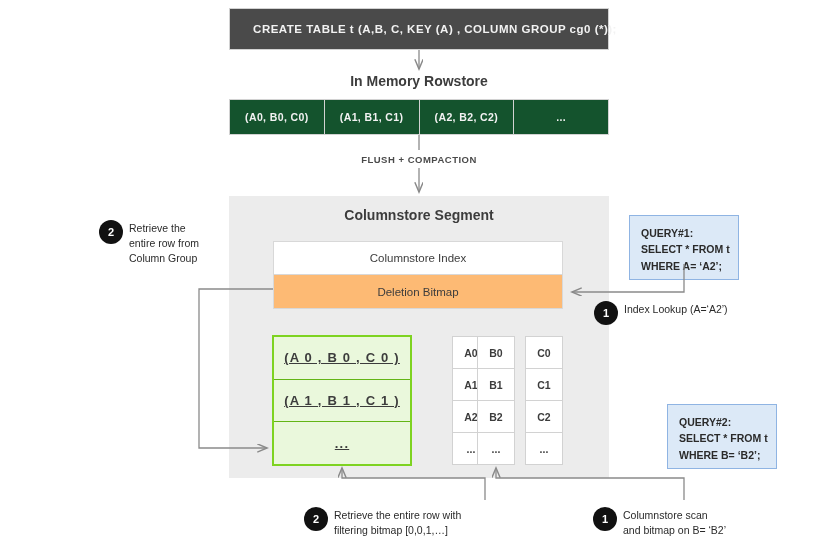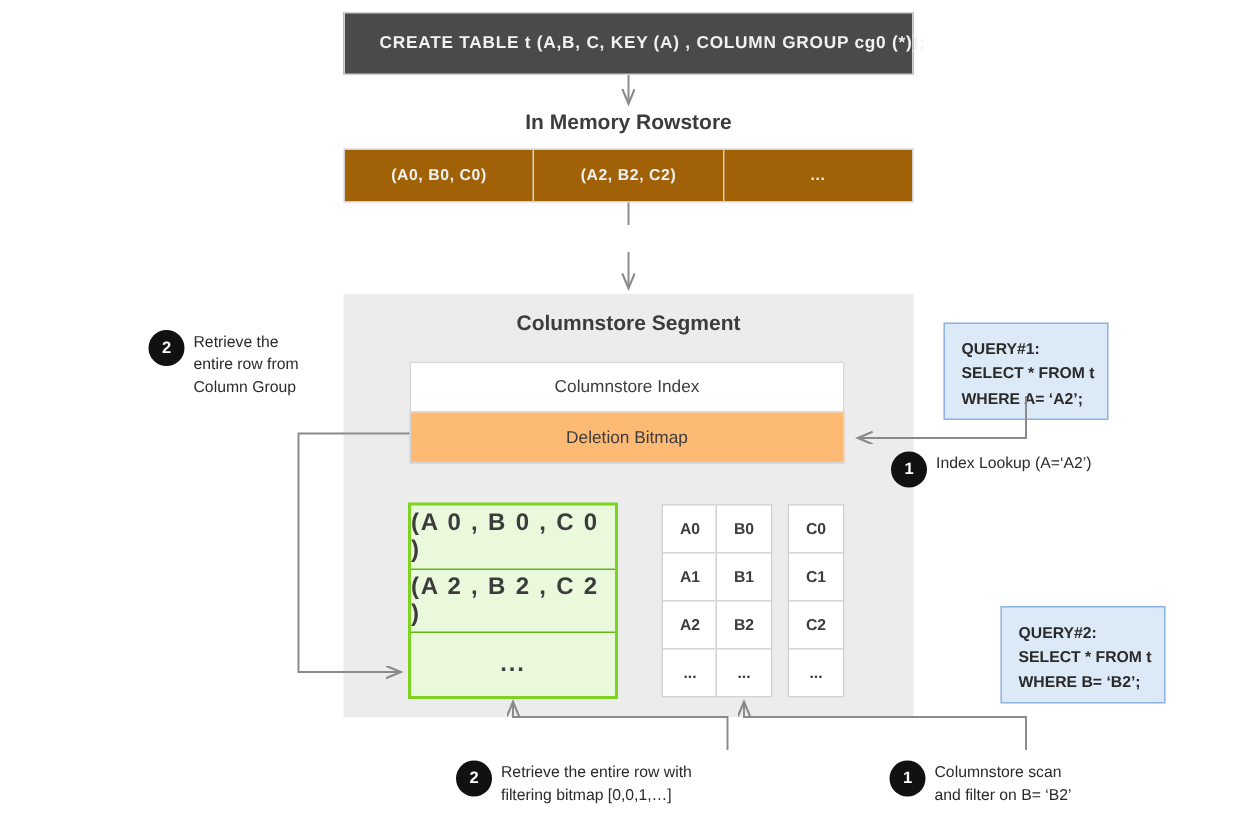--- a/index.html
+++ b/index.html
@@ -46,21 +46,21 @@
     font-size: 14px; font-weight: bold; color: #3c3c3c;
   }
   .rowstore-bar {
     left: 229px; top: 99px; width: 380px; height: 36px;
     display: flex;
     box-sizing: border-box;
     border: 1px solid #d2d2d2;
   }
   .rowstore-cell {
     flex: 1 1 0;
-    background: #a16207;
+    background: #14532d;
     border-right: 1px solid #d2d2d2;
     display: flex; align-items: center; justify-content: center;
     color: #f2f2f2;
     font-size: 10.5px;
     font-weight: bold;
     letter-spacing: 0.4px;
   }
   .rowstore-cell:last-child { border-right: none; }
 
   .flush-label {
@@ -104,43 +104,44 @@
     left: 272px; top: 335px; width: 140px; height: 131px;
     background: #eaf8dc;
     border: 2px solid #7ed321;
     box-sizing: border-box;
     display: flex; flex-direction: column;
   }
   .colgroup-row {
     flex: 1 1 0;
     border-bottom: 1.5px solid #63b516;
     display: flex; align-items: center; justify-content: center;
-    font-size: 16px; font-weight: bold;
+    font-size: 13px; font-weight: bold;
     letter-spacing: 1.2px;
     color: #3c3c3c;
+    text-decoration: underline;
   }
   .colgroup-row:last-child { border-bottom: none; }
 
   
   .colbox {
     top: 336px; width: 38px; height: 129px;
     background: #ffffff;
     border: 1px solid #d2d2d2;
     box-sizing: border-box;
     display: flex; flex-direction: column;
   }
   .colbox-cell {
     flex: 1 1 0;
     border-bottom: 1px solid #d2d2d2;
     display: flex; align-items: center; justify-content: center;
     font-size: 10.5px; font-weight: bold;
     color: #3c3c3c;
   }
   .colbox-cell:last-child { border-bottom: none; }
-  .col-a { left: 441px; }
+  .col-a { left: 452px; }
   .col-b { left: 477px; }
   .col-c { left: 525px; }
 
   
   .query-box {
     width: 110px;
     background: #dce9f7;
     border: 1px solid #8fb4e3;
     box-sizing: border-box;
     padding: 9px 11px;
@@ -190,34 +191,36 @@
 
 <div class="stage">
 
   <div class="abs sql-bar">
     <span>CREATE TABLE  t (A,B, C, KEY (A) , COLUMN GROUP cg0 (*));</span>
   </div>
 
   <div class="abs rowstore-title">In Memory Rowstore</div>
   <div class="abs rowstore-bar">
     <div class="rowstore-cell">(A0, B0, C0)</div>
+    <div class="rowstore-cell">(A1, B1, C1)</div>
     <div class="rowstore-cell">(A2, B2, C2)</div>
     <div class="rowstore-cell">...</div>
   </div>
 
+  <div class="abs flush-label">FLUSH + COMPACTION</div>
 
   <div class="abs segment"></div>
   <div class="abs index-box">Columnstore Index</div>
 
   <div class="abs segment-title">Columnstore Segment</div>
   <div class="abs bitmap-box">Deletion Bitmap</div>
 
   <div class="abs colgroup">
     <div class="colgroup-row">(A 0 ,  B 0 ,  C 0 )</div>
-    <div class="colgroup-row">(A 2 ,  B 2 ,  C 2 )</div>
+    <div class="colgroup-row">(A 1 ,  B 1 ,  C 1 )</div>
     <div class="colgroup-row">...</div>
   </div>
 
   <div class="abs colbox col-a">
     <div class="colbox-cell">A0</div>
     <div class="colbox-cell">A1</div>
     <div class="colbox-cell">A2</div>
     <div class="colbox-cell">...</div>
   </div>
 
@@ -268,21 +271,21 @@
     <div class="annot-text">
       <div>Retrieve the entire row with</div>
       <div>filtering bitmap [0,0,1,…]</div>
     </div>
   </div>
 
   <div class="abs annot annot-b1">
     <div class="badge">1</div>
     <div class="annot-text">
       <div>Columnstore scan</div>
-      <div>and filter on B= ‘B2’</div>
+      <div>and bitmap on B= ‘B2’</div>
     </div>
   </div>
 
   <svg class="overlay" viewBox="0 0 840 550">
     <defs>
       <marker id="arr" markerWidth="9" markerHeight="9" refX="7.5" refY="3.2" orient="auto" markerUnits="strokeWidth">
         <path d="M0,0 L7.6,3.2 L0,6.4" fill="none" stroke="#8a8a8a" stroke-width="1.1"></path>
       </marker>
     </defs>
     <g stroke="#8a8a8a" stroke-width="1.3" fill="none">

